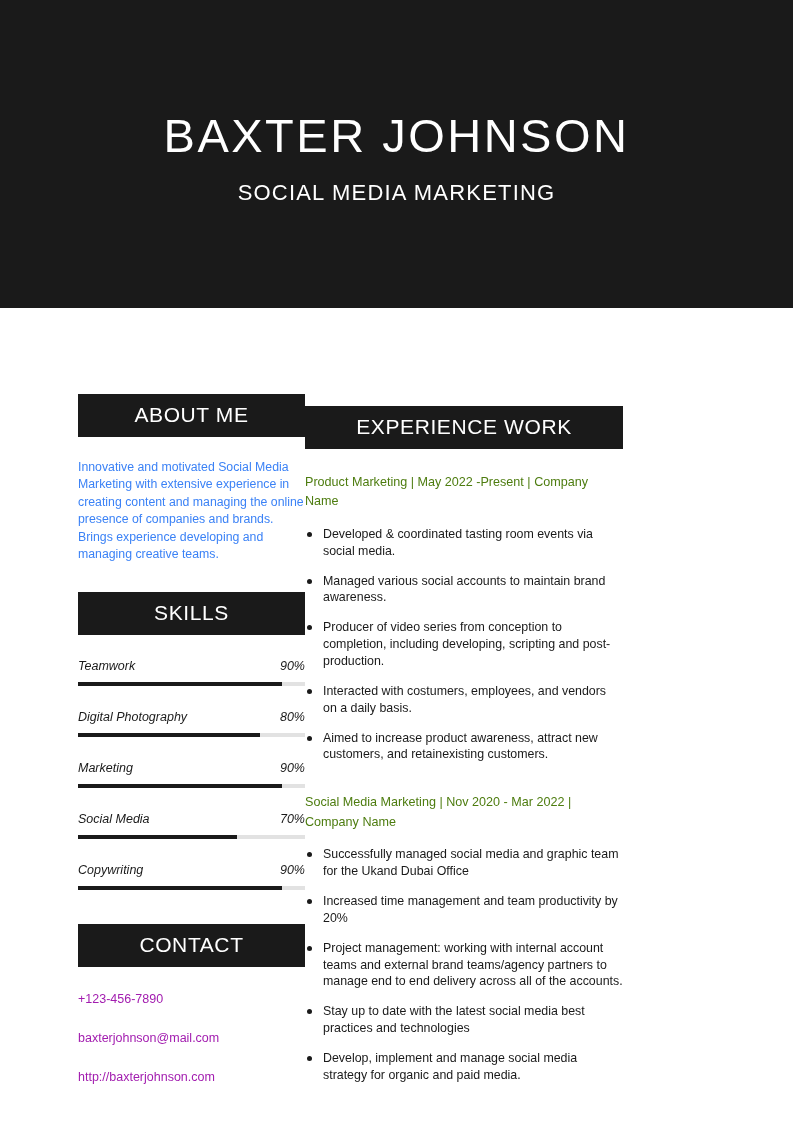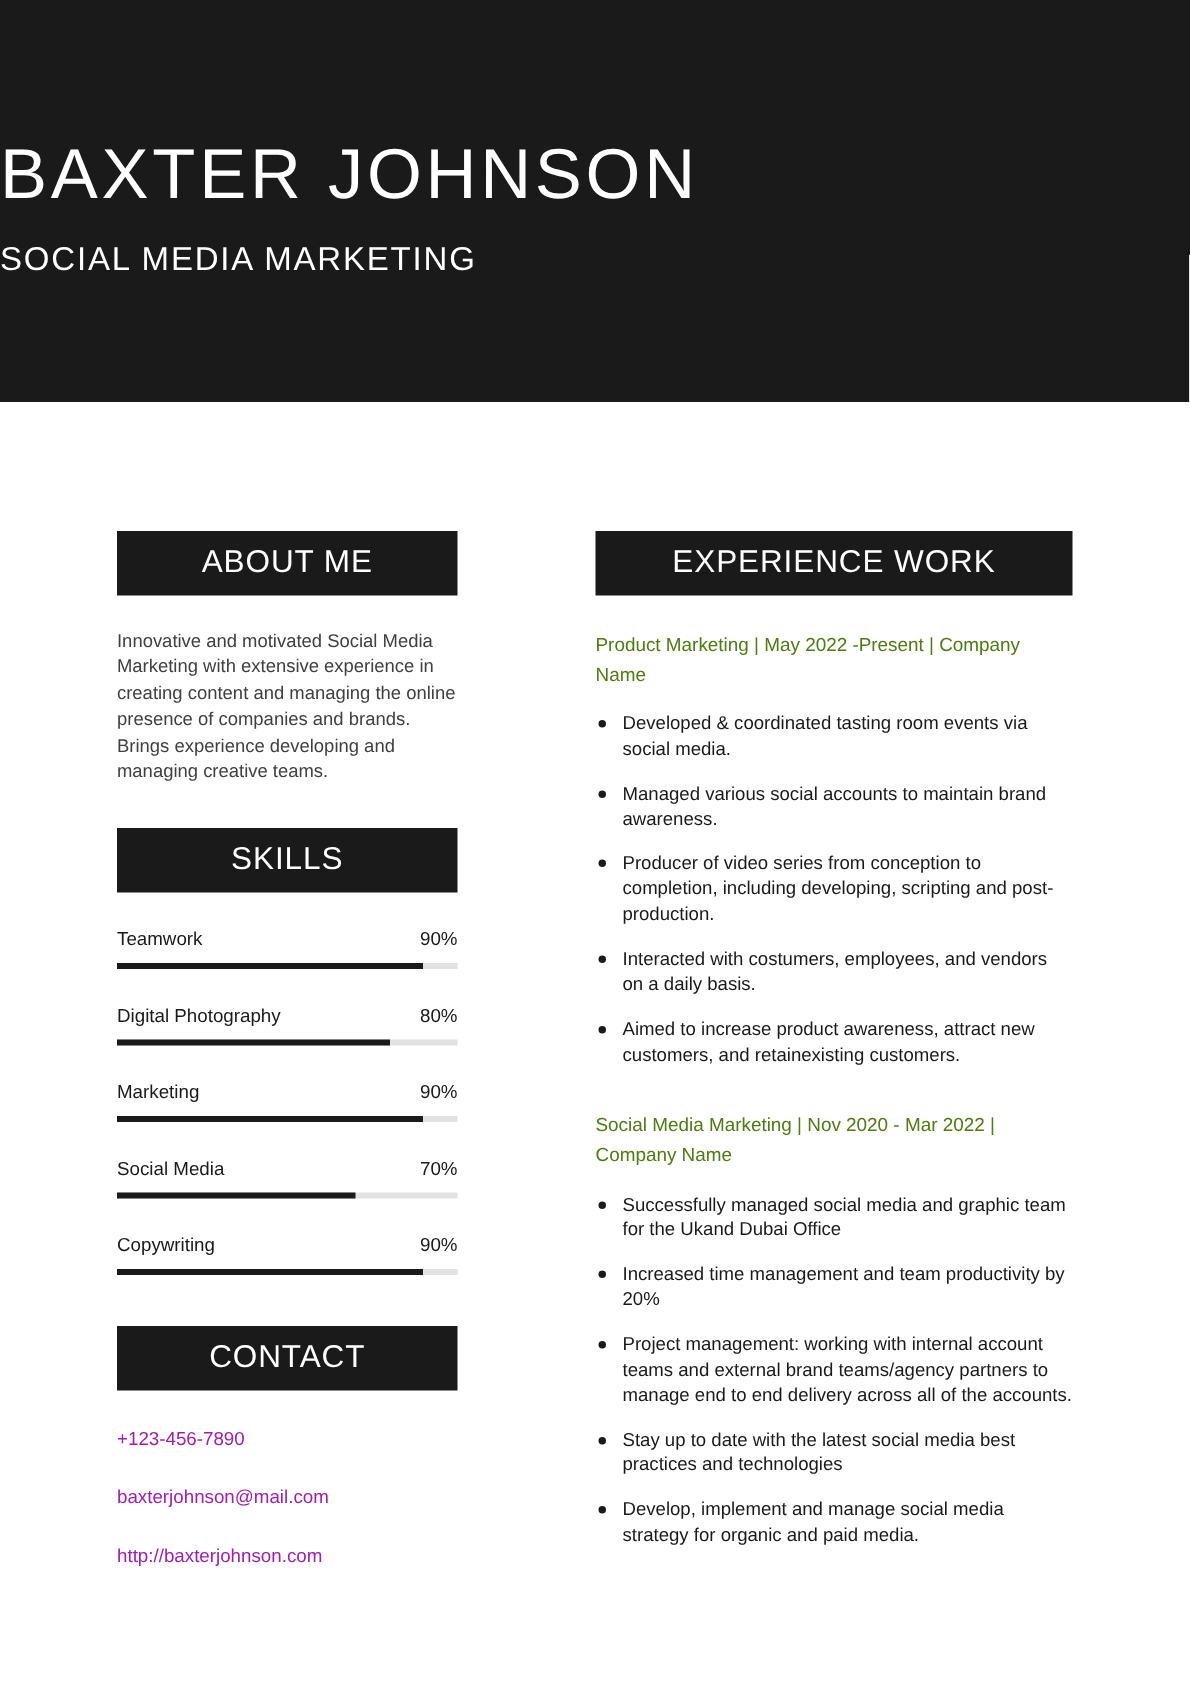--- a/index.html
+++ b/index.html
@@ -13,25 +13,25 @@
     position: relative;
     width: 793px;
     height: 1122px;
     background: #ffffff;
     overflow: hidden;
   }
 
   
   .header {
     background: #1a1a1a;
-    height: 268px;
+    height: 308px;
     width: 100%;
     display: flex;
     flex-direction: column;
-    align-items: flex-start;
+    align-items: center;
     justify-content: center;
     padding-top: 8px;
   }
   .header-name {
     color: #ffffff;
     font-size: 47px;
     letter-spacing: 2.5px;
     font-weight: 400;
     line-height: 1.1;
     text-align: center;
@@ -42,56 +42,56 @@
     letter-spacing: 1.2px;
     font-weight: 400;
     margin-top: 18px;
     text-align: center;
   }
 
   
   .body-wrap {
     display: flex;
     padding: 86px 78px 0 78px;
-    gap: 92px;
-    align-items: flex-start;
+    align-items: flex-end;
   }
   .col-left { width: 227px; flex: none; }
   .col-right { width: 318px; flex: none; }
 
   .section-bar {
     background: #1a1a1a;
     color: #ffffff;
     text-align: center;
     font-size: 21px;
     letter-spacing: 0.6px;
     padding: 9px 4px 10px 4px;
     width: 100%;
   }
   .section-bar.wide { width: 318px; }
 
   .about-text {
     font-size: 12.3px;
     line-height: 1.42;
-    color: #404040;
+    color: #3b82f6;
     margin-top: 22px;
     margin-bottom: 0;
   }
 
   
   .skills { margin-top: 28px; }
   .skill { margin-top: 24px; }
   .skill:first-child { margin-top: 22px; }
   .skill-row {
     display: flex;
     justify-content: space-between;
     align-items: baseline;
     font-size: 12.5px;
     color: #1a1a1a;
     margin-bottom: 9px;
+    font-style: italic;
   }
   .skill-track {
     position: relative;
     height: 4px;
     background: #e2e2e2;
     width: 100%;
   }
   .skill-fill {
     position: absolute;
     left: 0; top: 0; bottom: 0;

